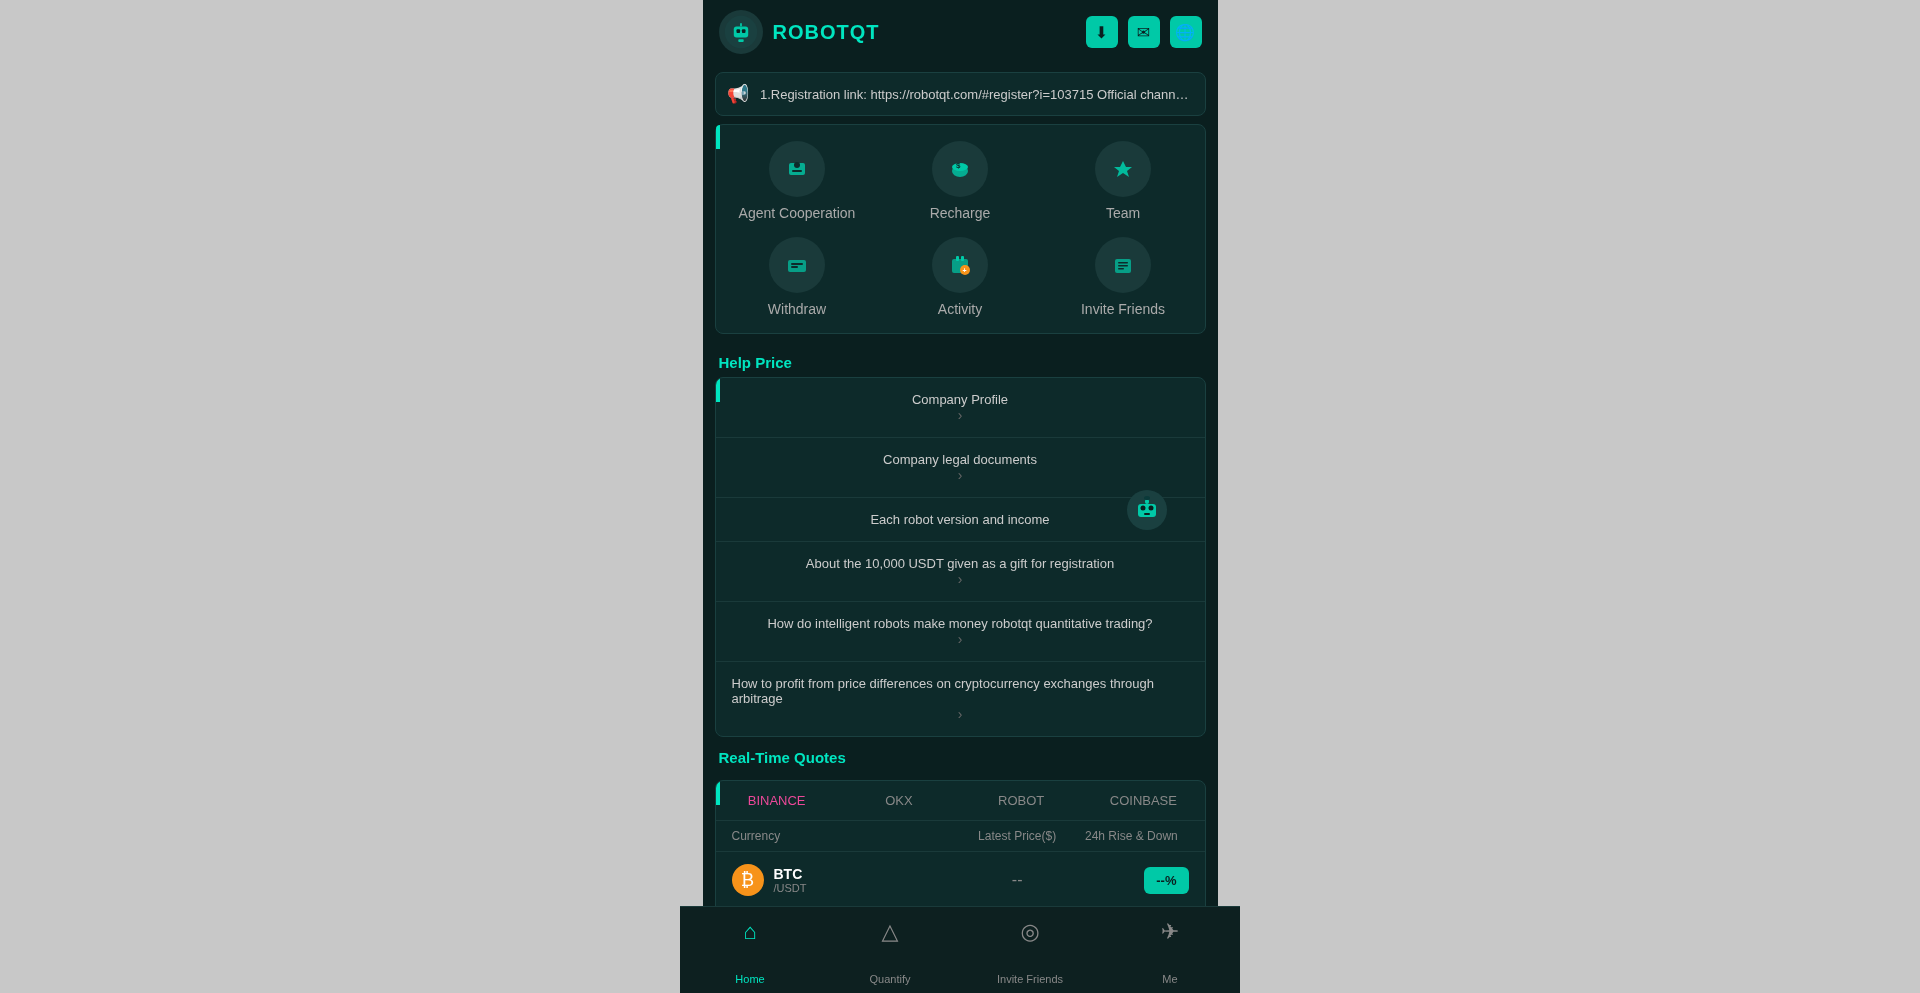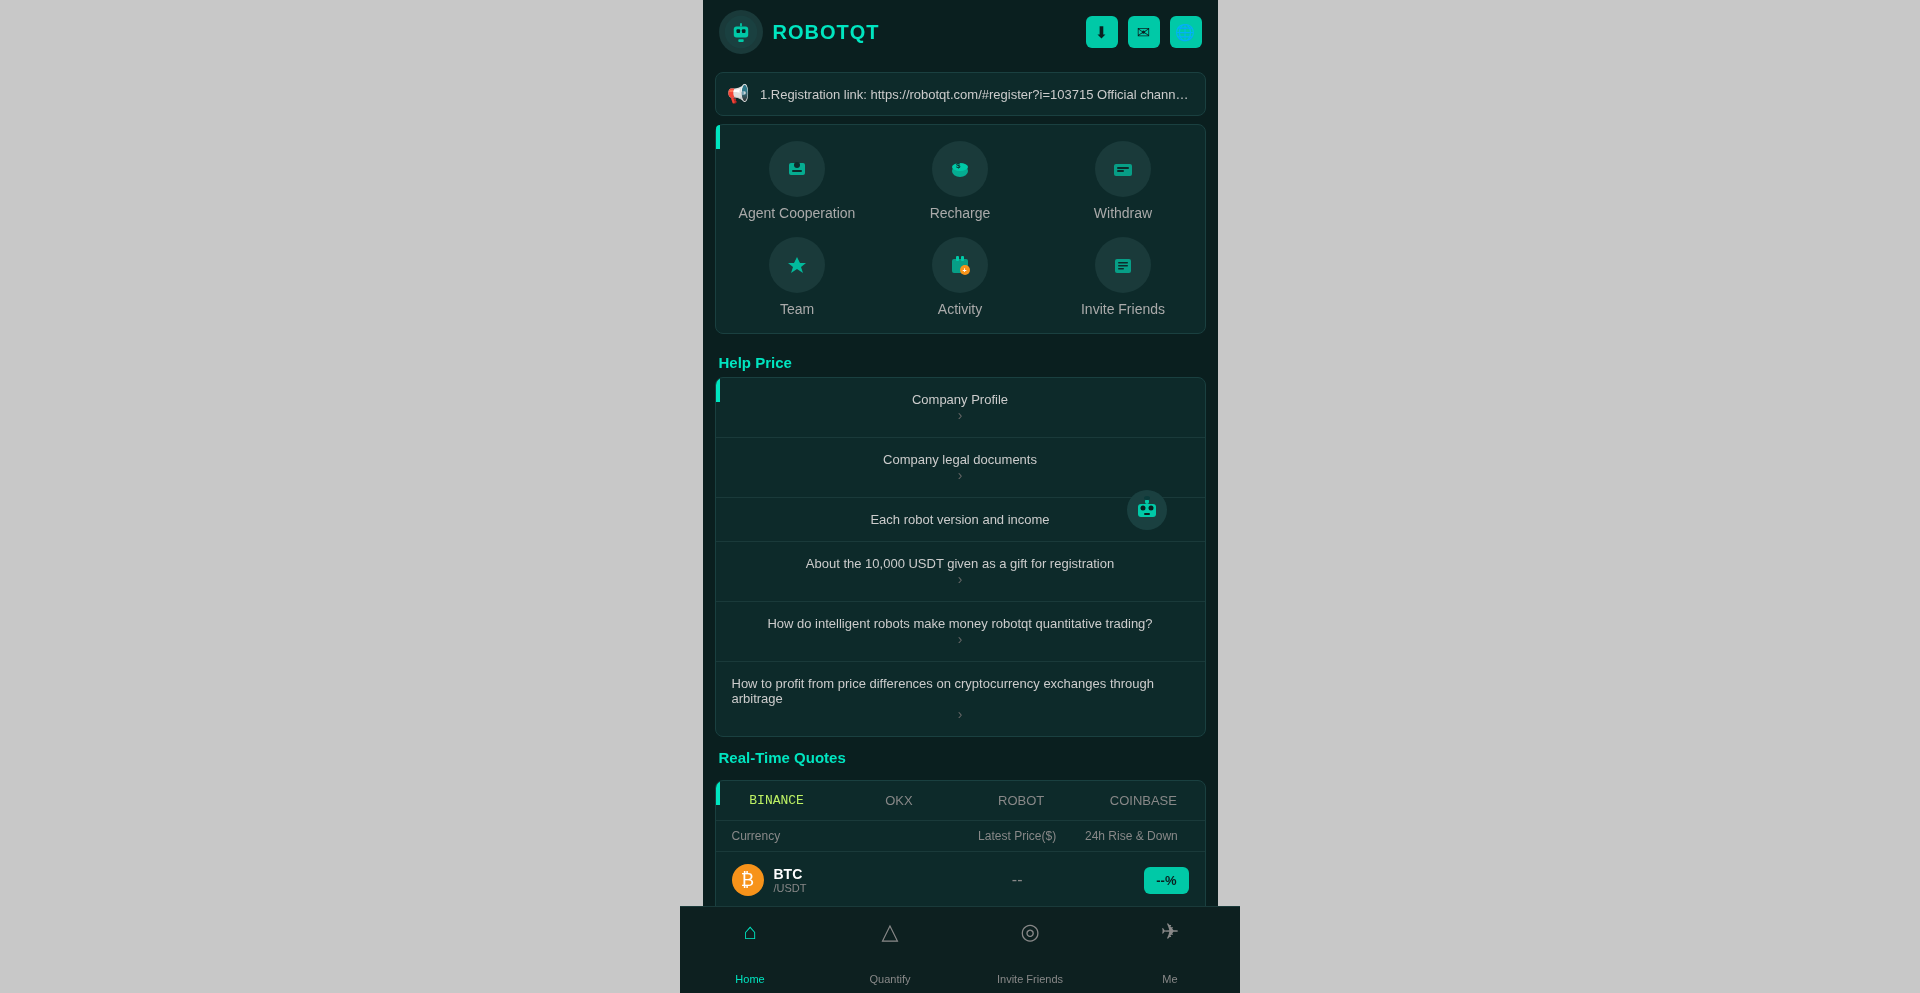--- a/index.html
+++ b/index.html
@@ -214,22 +214,21 @@
       border-bottom: 1px solid #1a3a3a;
     }
     .exchange-tab {
       padding: 12px 8px;
       text-align: center;
       color: #888;
       font-size: 13px;
       cursor: pointer;
     }
     .exchange-tab.active {
-      color: #bef264;
-      font-family: Liberation Mono, monospace;
+      color: #ec4899;
     }
     .quotes-header {
       display: grid;
       grid-template-columns: 2fr 1fr 1fr;
       padding: 8px 16px;
       border-bottom: 1px solid #1a3a3a;
     }
     .quotes-header-label {
       color: #888;
       font-size: 12px;
@@ -378,35 +377,35 @@
             <ellipse cx="14" cy="12" rx="8" ry="4" fill="#00c9a7"></ellipse>
             <text x="10" y="13" fill="#0d2a2a" font-size="8" font-weight="bold">$</text>
           </svg>
         </div>
         <span class="menu-label">Recharge</span>
       </div>
 
       <div class="menu-item">
         <div class="menu-icon-circle">
           <svg width="28" height="28" viewBox="0 0 28 28" fill="none">
+            <polygon points="14,6 17,12 23,12 18,16 20,22 14,18 8,22 10,16 5,12 11,12" fill="#00c9a7" opacity="0.9"></polygon>
+          </svg>
+        </div>
+        <span class="menu-label">Team</span>
+      </div>
+
+      <div class="menu-item">
+        <div class="menu-icon-circle">
+          <svg width="28" height="28" viewBox="0 0 28 28" fill="none">
             <rect x="5" y="9" width="18" height="12" rx="2" fill="#00c9a7" opacity="0.7"></rect>
             <rect x="8" y="12" width="12" height="2" rx="1" fill="#0d2a2a"></rect>
             <rect x="8" y="15" width="7" height="2" rx="1" fill="#0d2a2a"></rect>
           </svg>
         </div>
         <span class="menu-label">Withdraw</span>
-      </div>
-
-      <div class="menu-item">
-        <div class="menu-icon-circle">
-          <svg width="28" height="28" viewBox="0 0 28 28" fill="none">
-            <polygon points="14,6 17,12 23,12 18,16 20,22 14,18 8,22 10,16 5,12 11,12" fill="#00c9a7" opacity="0.9"></polygon>
-          </svg>
-        </div>
-        <span class="menu-label">Team</span>
       </div>
 
       <div class="menu-item">
         <div class="menu-icon-circle">
           <svg width="28" height="28" viewBox="0 0 28 28" fill="none">
             <rect x="6" y="8" width="16" height="14" rx="2" fill="#00c9a7" opacity="0.7"></rect>
             <rect x="10" y="5" width="3" height="5" rx="1" fill="#00c9a7"></rect>
             <rect x="15" y="5" width="3" height="5" rx="1" fill="#00c9a7"></rect>
             <circle cx="19" cy="19" r="5" fill="#f7931a"></circle>
             <text x="16.5" y="22" fill="white" font-size="7" font-weight="bold">+</text>

